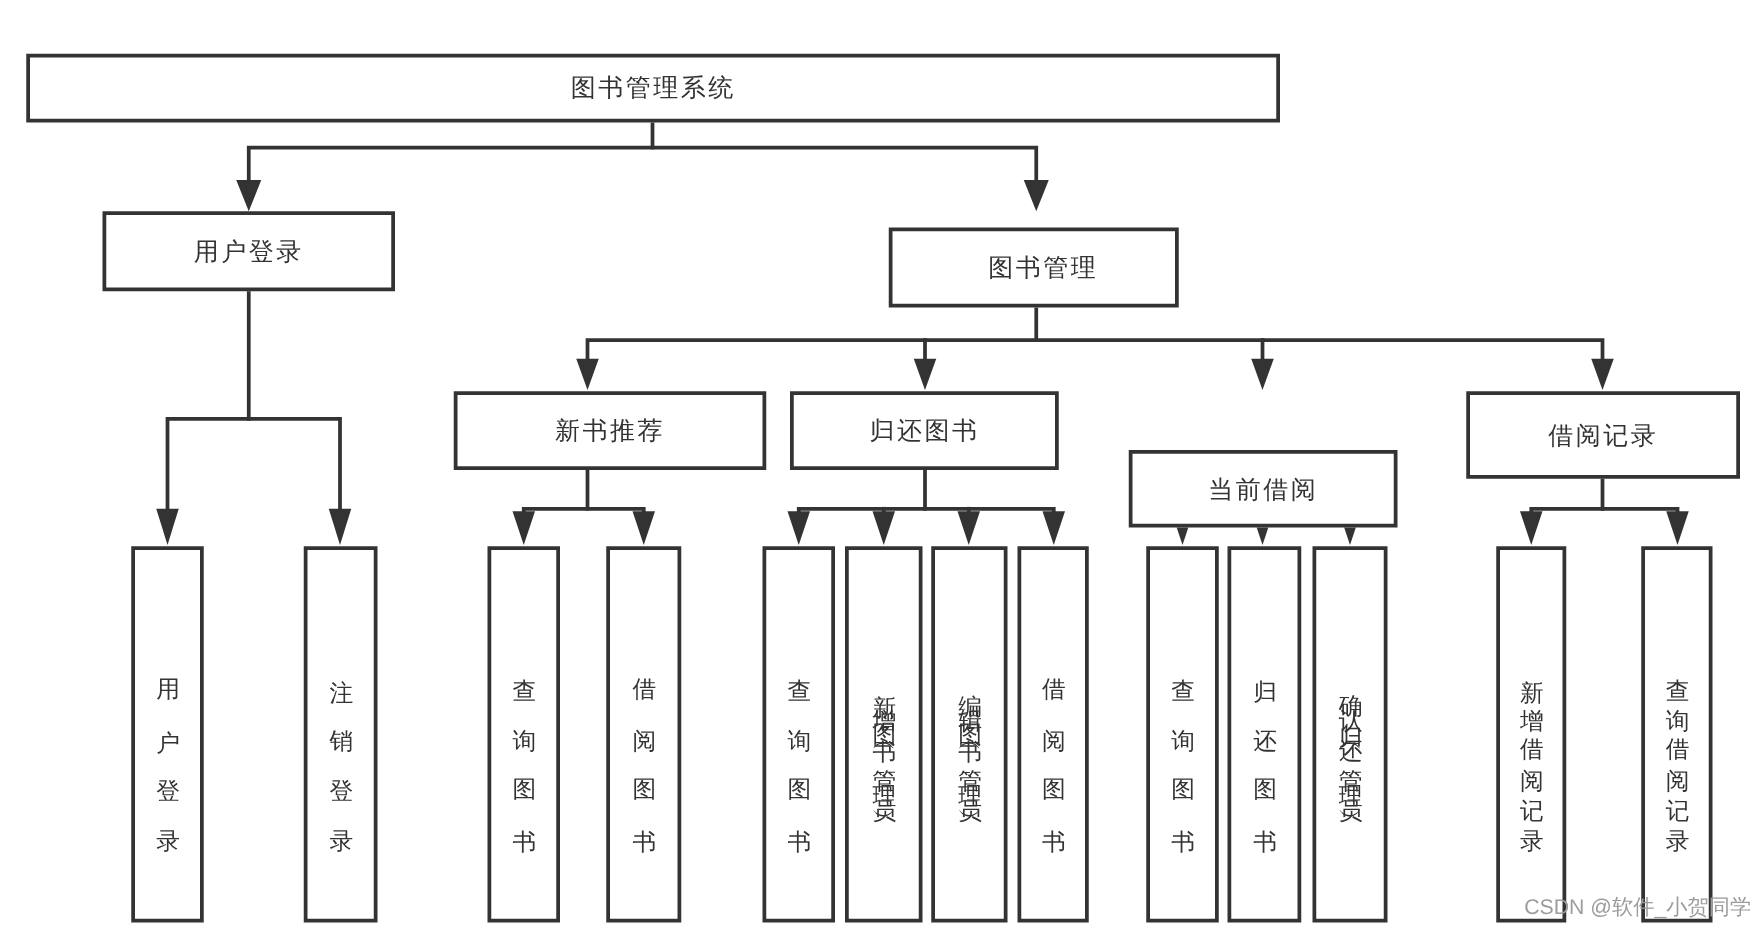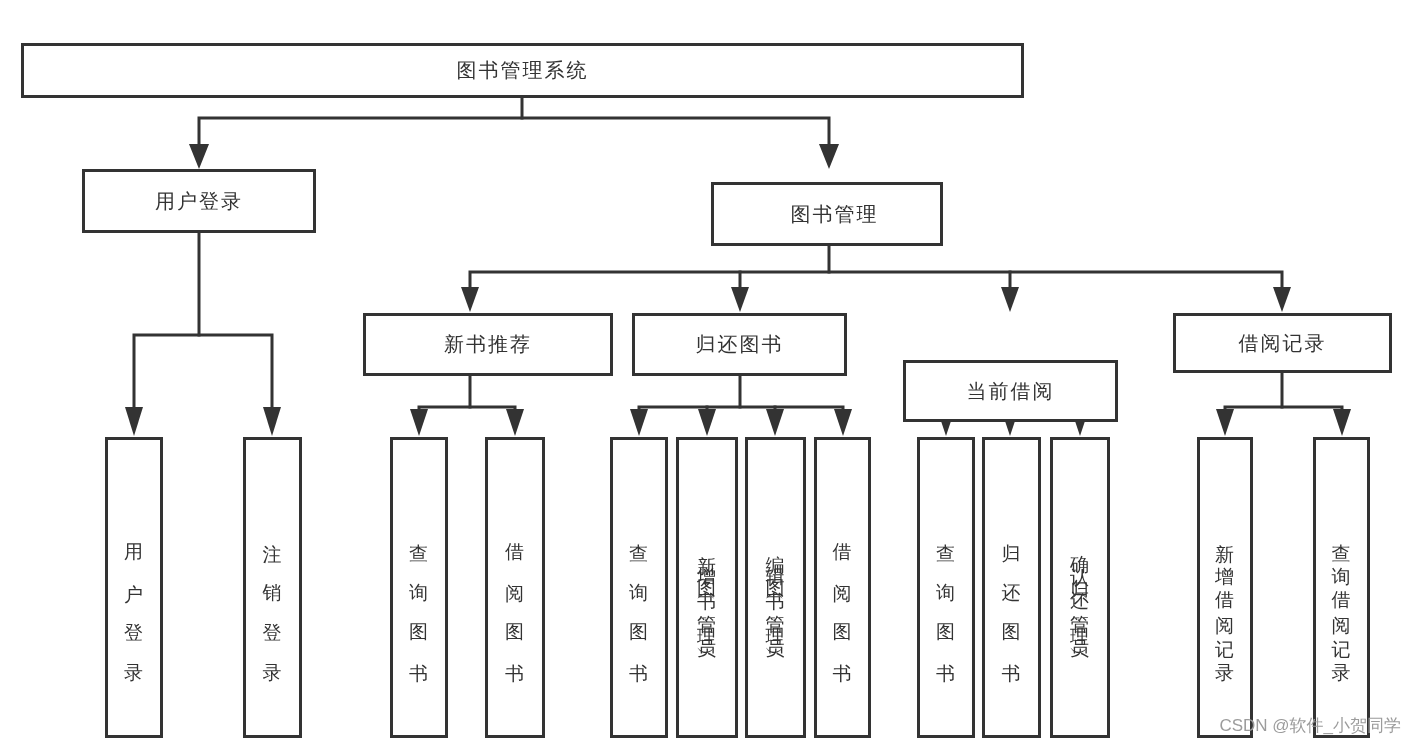--- a/index.html
+++ b/index.html
@@ -127,21 +127,21 @@
 
   <div class="box" style="left:363px; top:313px; width:250px; height:63px;">
     <span class="hlabel">新书推荐</span>
   </div>
   <div class="box" style="left:632px; top:313px; width:215px; height:63px;">
     <span class="hlabel">归还图书</span>
   </div>
   <div class="box" style="left:903px; top:313px; width:215px; height:62px;margin-top:47px;">
     <span class="hlabel">当前借阅</span>
   </div>
-  <div class="box" style="left:1173px; top:313px; width:219px; height:60px;">
+  <div class="box" style="left:1173px; top:313px; width:219px; height:70px;">
     <span class="hlabel">借阅记录</span>
   </div>
 
   <div class="box leaf" style="left:105px; top:437px; width:58px; height:301px;">
     <span class="vlabel sp4">用户登录</span>
   </div>
   <div class="box leaf" style="left:243px; top:437px; width:59px; height:301px;">
     <span class="vlabel sp4">注销登录</span>
   </div>
 

